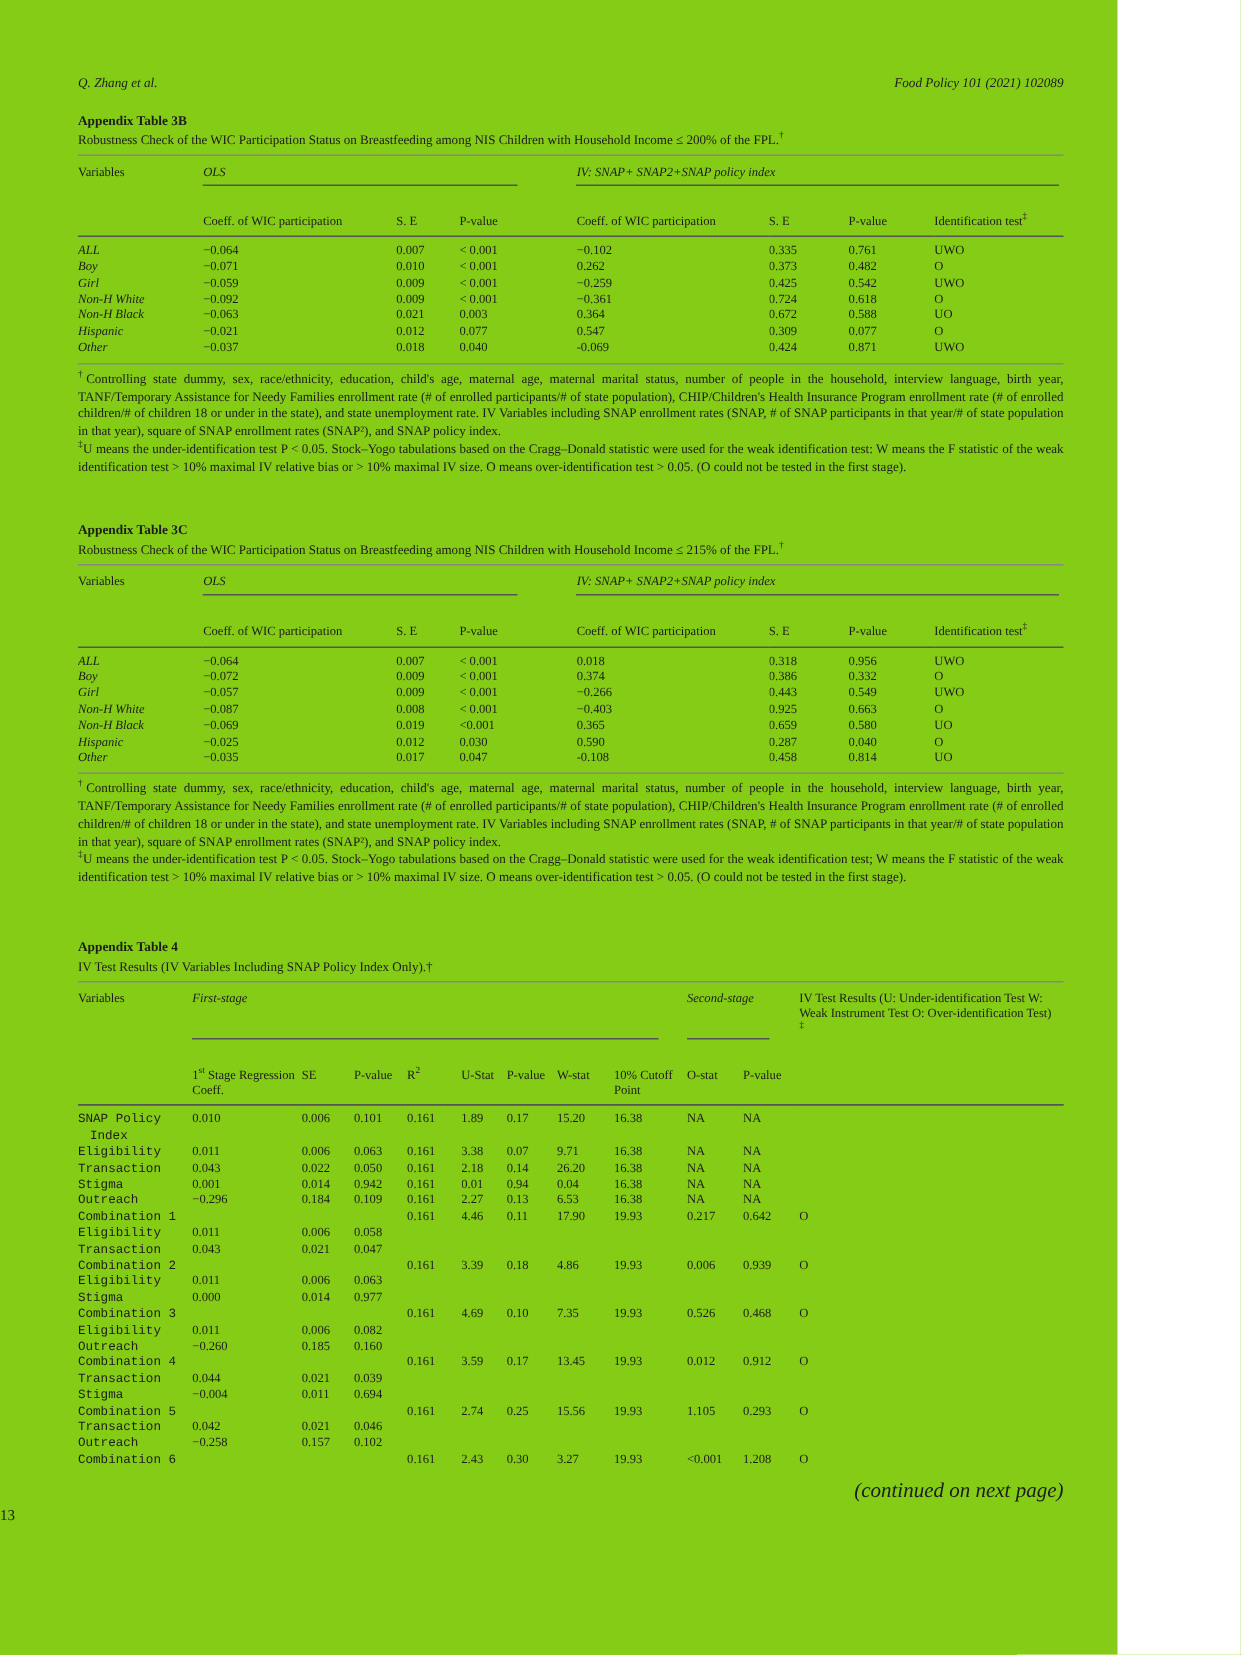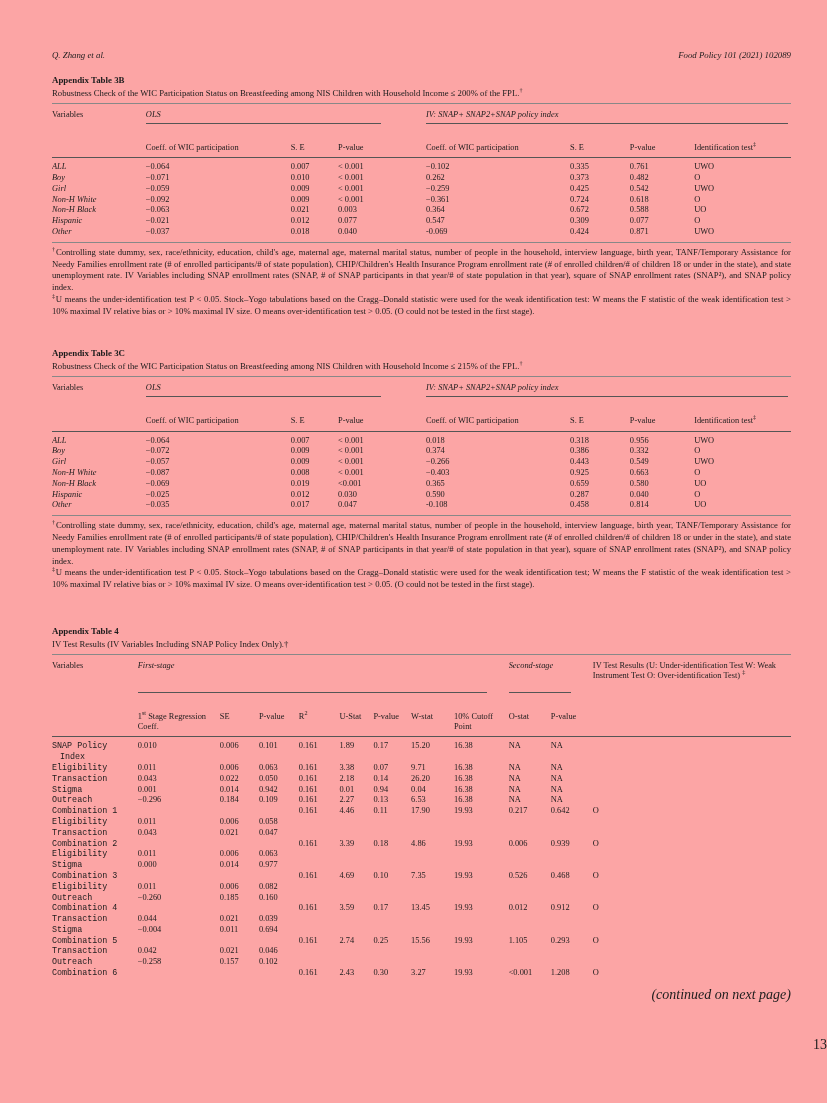--- a/index.html
+++ b/index.html
@@ -1,17 +1,17 @@
 <!DOCTYPE html>
 <html><head>
 <meta charset="utf-8">
 <style>
   html,body{margin:0;padding:0;background:#ffffff;}
   body{width:827px;height:1103px;overflow:hidden;font-family:"Liberation Serif","DejaVu Serif",serif;color:#1c1c1c;}
-  .page{position:relative;width:827px;height:1103px;background:#fca5a5;}
+  .page{position:relative;width:745px;height:1103px;background:#84cc16;}
   .content{margin:0 36px 0 52px;}
   .runhead{display:flex;justify-content:space-between;font-style:italic;font-size:8.8px;line-height:10px;padding-top:50px;}
   section{display:block;}
   .sect{margin-top:15px;}
   .sect-3c{margin-top:31px;}
   .sect-4{margin-top:35px;}
   .sect-title{font-weight:bold;font-size:8.9px;line-height:11px;}
   .sect-caption{font-size:8.7px;line-height:11px;margin-top:2px;}
   sup{font-size:6.2px;line-height:0;vertical-align:super;}
   table{width:100%;border-collapse:collapse;table-layout:fixed;margin-top:4px;border-top:1.5px solid #888888;font-size:8.4px;}
@@ -30,21 +30,21 @@
   .ital{font-style:italic;}
   .ivt-head{line-height:10.6px;}
   tbody td{line-height:10.8px;height:10.8px;}
   tbody tr:first-child td{padding-top:4px;}
   tbody tr:last-child td{padding-bottom:4px;}
   .t3 tbody td:first-child{font-style:italic;}
   .t4 tbody td:first-child{padding-left:8px;text-indent:-8px;font-style:normal;font-family:Liberation Mono, monospace;}
   .fn{font-size:8.7px;line-height:11.75px;text-align:justify;margin-top:4px;}
   .fn p{margin:0;}
   .cont{text-align:right;font-style:italic;font-size:14px;line-height:10px;margin-top:7px;}
-  .pageno{position:absolute;top:1037px;left:0;width:100%;text-align:right;font-size:14px;}
+  .pageno{position:absolute;top:1005px;left:0;width:100%;text-align:left;font-size:10px;}
 </style>
 </head>
 <body>
 
 <div class="page">
   <div class="content">
 
     <div class="runhead">
       <span>Q. Zhang et al.</span>
       <span>Food Policy 101 (2021) 102089</span>

